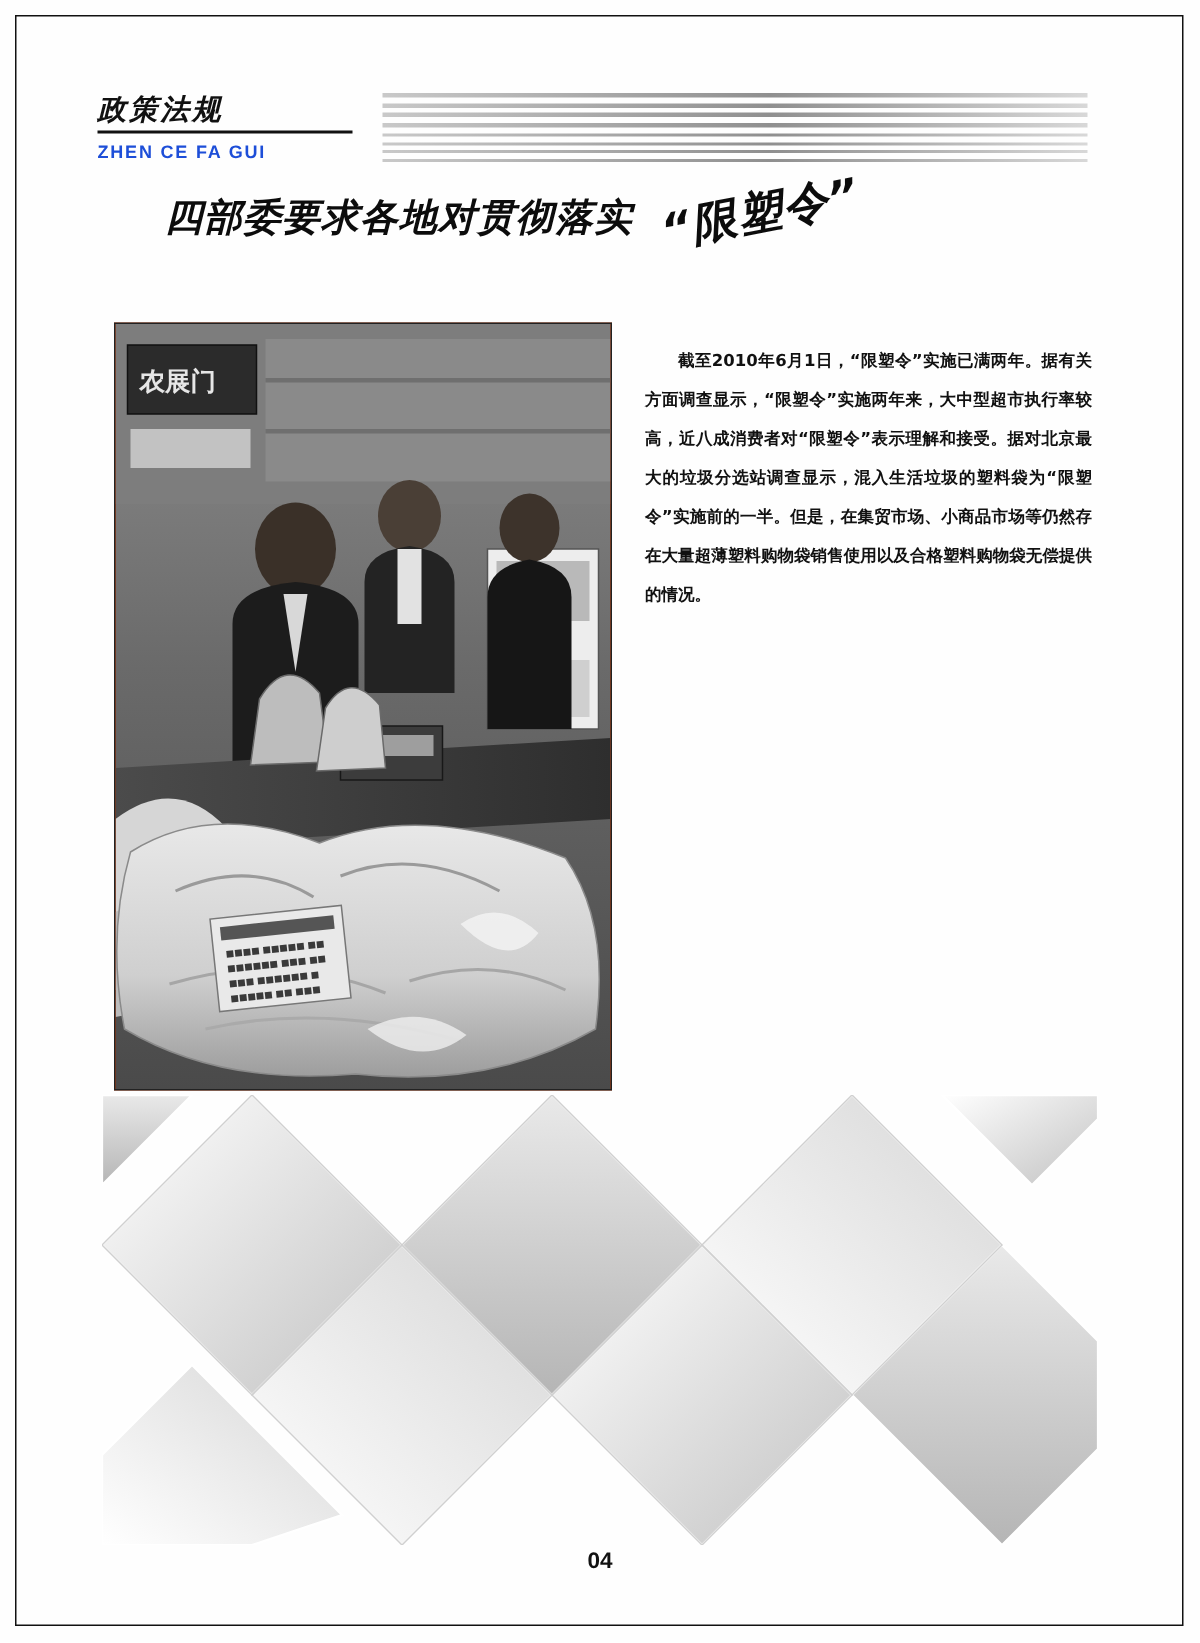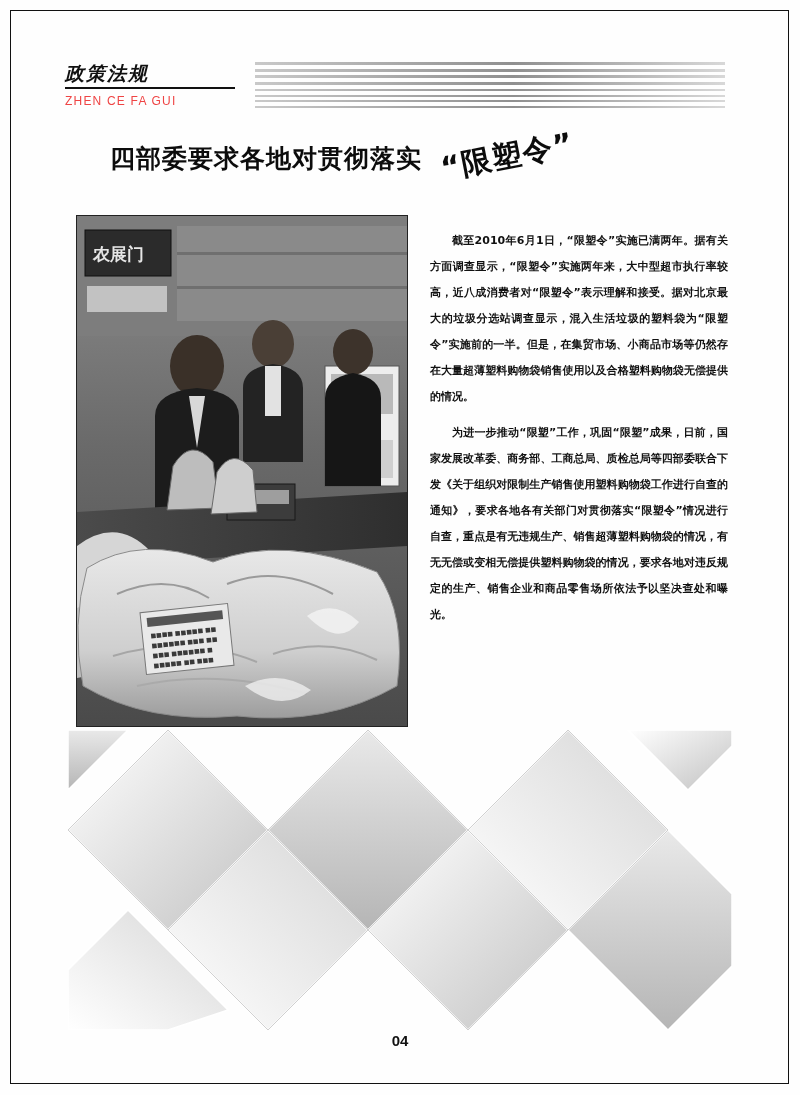--- a/index.html
+++ b/index.html
@@ -47,23 +47,23 @@
     font-size: 19px;
     font-weight: bold;
     letter-spacing: 2px;
     color: #111;
     line-height: 22px;
     font-style: italic;
   }
   .header-en {
     font-family: "Liberation Sans", sans-serif;
     font-size: 12px;
-    font-weight: normal;
+    font-weight: bold;
     letter-spacing: 1.2px;
-    color: #ef4444;
+    color: #1d4ed8;
     margin-top: 2px;
   }
   .header-rule {
     position: absolute;
     left: 0;
     top: 25px;
     width: 170px;
     height: 2px;
     background: #111;
   }
@@ -80,23 +80,24 @@
   .stripe {
     height: 3px;
     background: linear-gradient(to right, #c9c9c9 0%, #8f8f8f 55%, #d8d8d8 100%);
   }
   .stripe.thin { height: 2px; }
 
   
   .title-block {
     position: absolute;
     left: 70px;
-    top: 142px;
+    top: 128px;
     width: 660px;
     height: 80px;
+    font-style: italic;
   }
   .title-line1 {
     position: absolute;
     left: 40px;
     top: 0;
     font-size: 25px;
     font-weight: bold;
     letter-spacing: 1px;
     color: #0c0c0c;
     font-family: "DejaVu Sans", sans-serif;
@@ -277,21 +278,20 @@
         <text x="74" y="448">■■■■■ ■■ ■■■</text>
       </g>
 
       <path d="M230 400 q26 -18 52 6 q-20 26 -52 -6 z" fill="#f2f2f2" opacity="0.85"></path>
       <path d="M168 470 q34 -18 66 4 q-30 24 -66 -4 z" fill="#efefef" opacity="0.8"></path>
     </svg>
   </div>
 
   <div class="article">
     <p>截至2010年6月1日，“限塑令”实施已满两年。据有关方面调查显示，“限塑令”实施两年来，大中型超市执行率较高，近八成消费者对“限塑令”表示理解和接受。据对北京最大的垃圾分选站调查显示，混入生活垃圾的塑料袋为“限塑令”实施前的一半。但是，在集贸市场、小商品市场等仍然存在大量超薄塑料购物袋销售使用以及合格塑料购物袋无偿提供的情况。</p>
-    <p>为进一步推动“限塑”工作，巩固“限塑”成果，日前，国家发展改革委、商务部、工商总局、质检总局等四部委联合下发《关于组织对限制生产销售使用塑料购物袋工作进行自查的通知》，要求各地各有关部门对贯彻落实“限塑令”情况进行自查，重点是有无违规生产、销售超薄塑料购物袋的情况，有无无偿或变相无偿提供塑料购物袋的情况，要求各地对违反规定的生产、销售企业和商品零售场所依法予以坚决查处和曝光。</p>
   </div>
 
   <div class="diamonds">
     <svg width="664" height="300" viewBox="0 0 664 300" xmlns="http://www.w3.org/2000/svg">
       <defs>
         <linearGradient id="d1" x1="0" y1="0" x2="1" y2="1">
           <stop offset="0%" stop-color="#ffffff"></stop>
           <stop offset="100%" stop-color="#c2c2c2"></stop>
         </linearGradient>
         <linearGradient id="d2" x1="0" y1="1" x2="1" y2="0">

